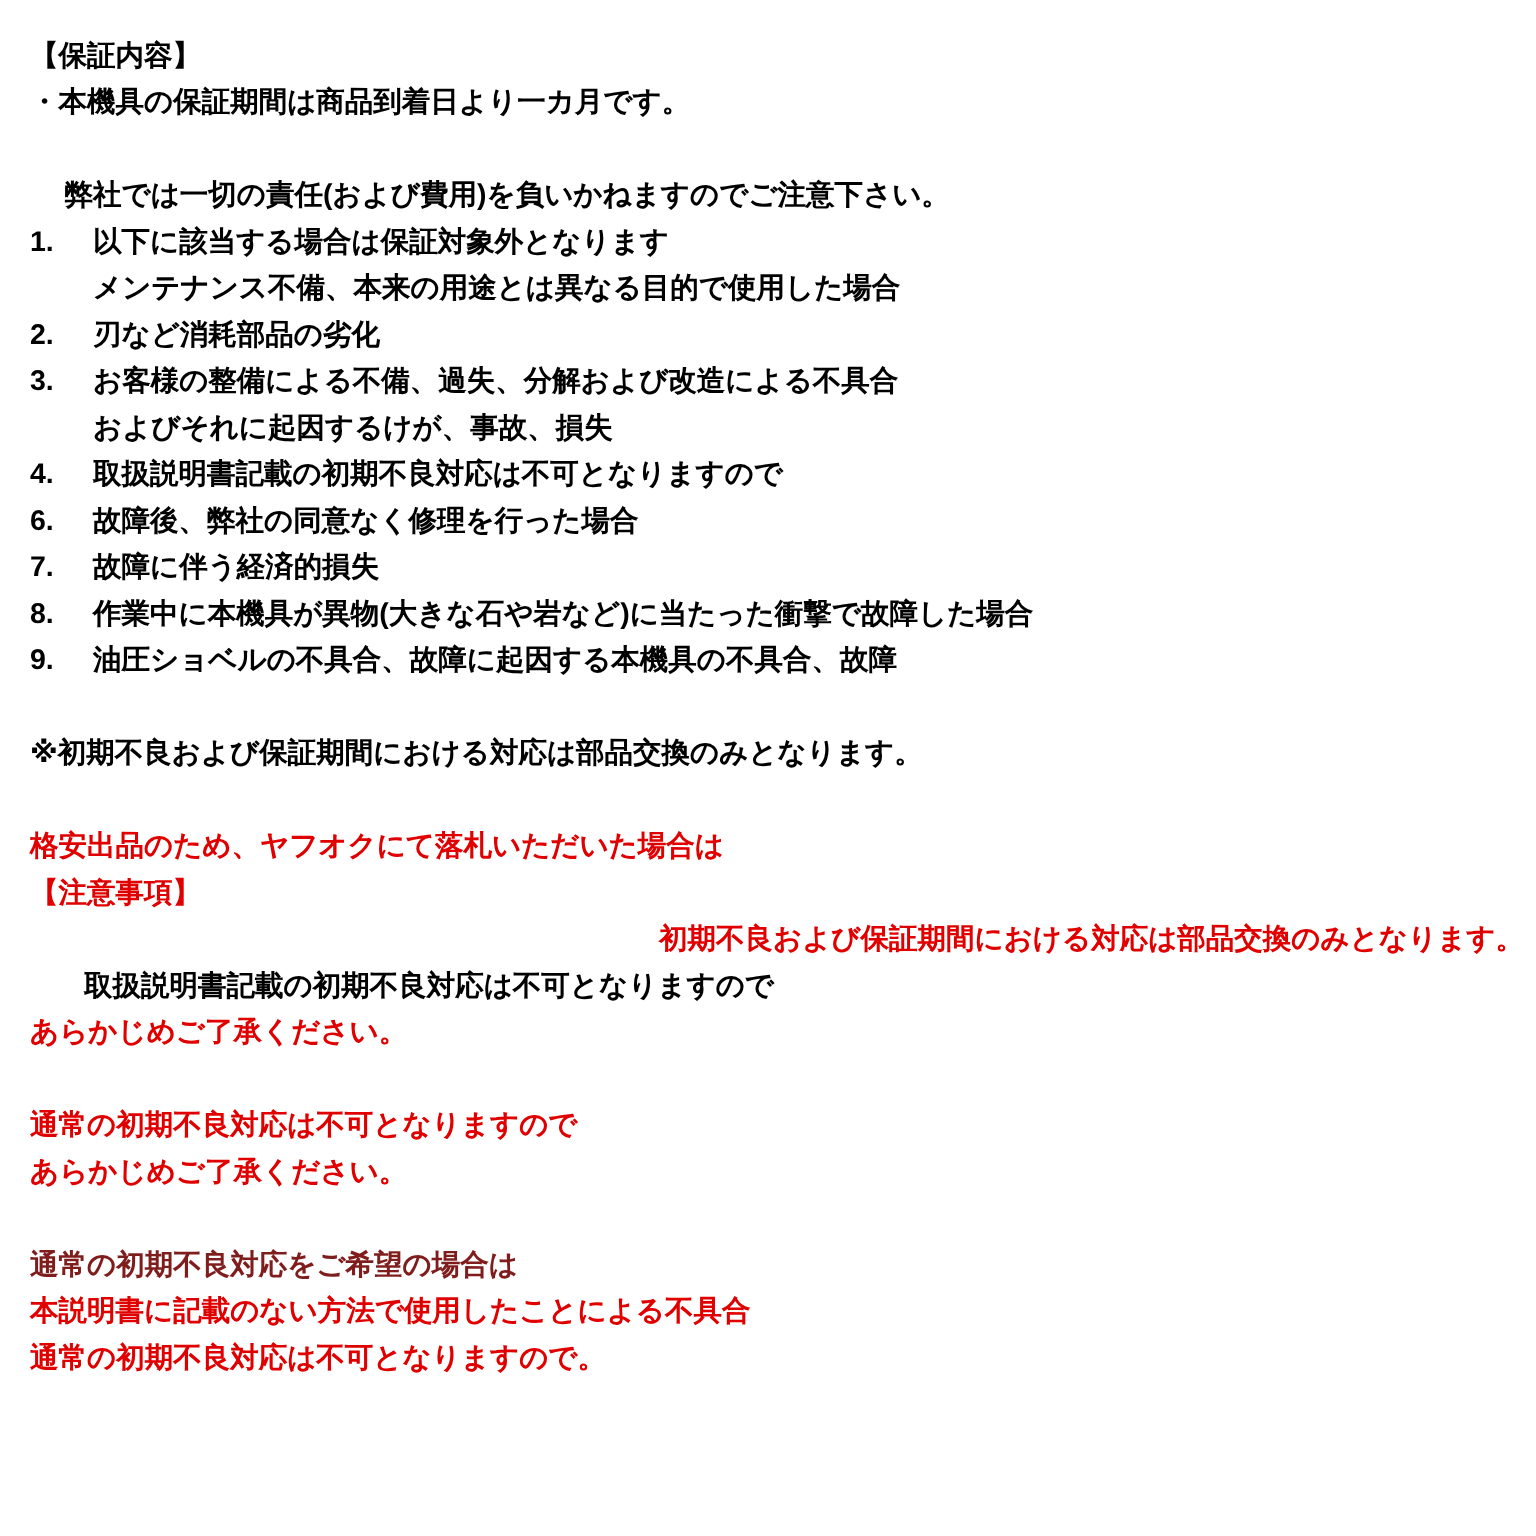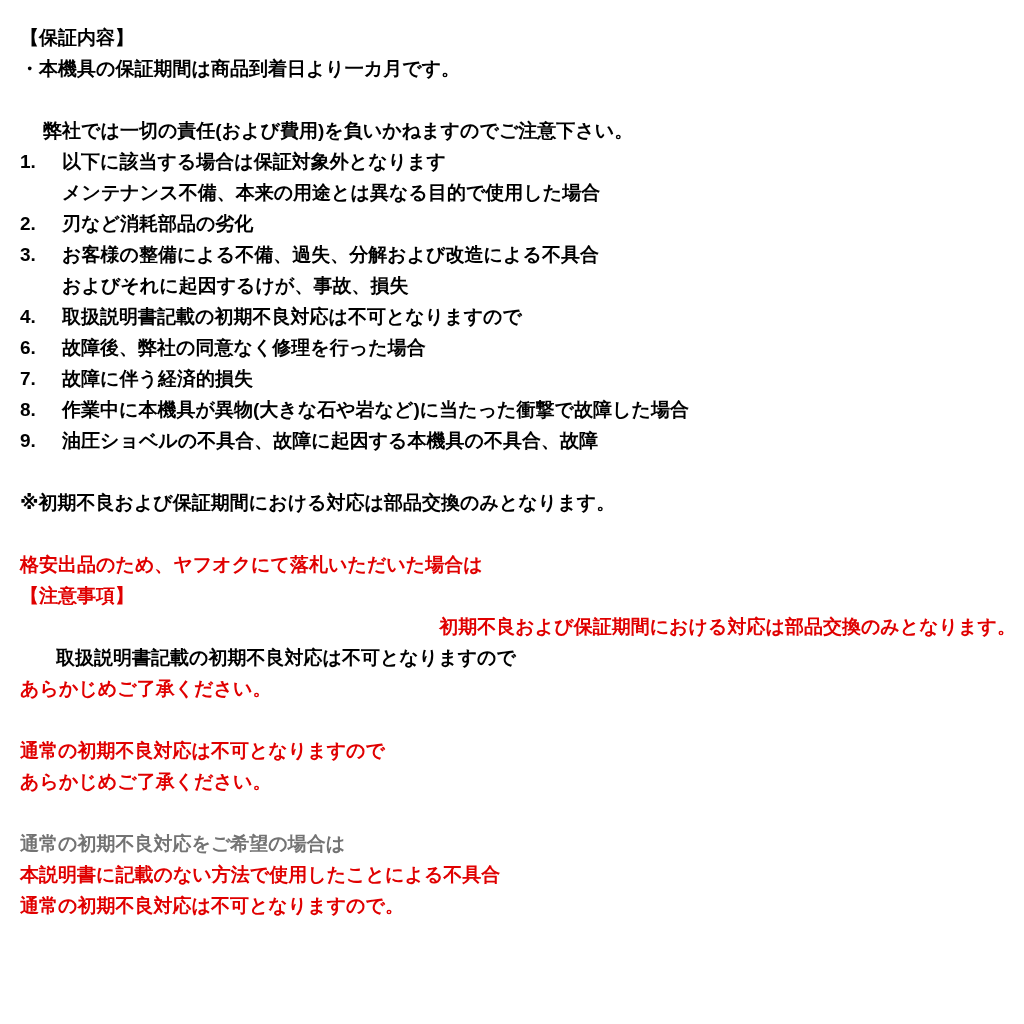--- a/index.html
+++ b/index.html
@@ -87,18 +87,18 @@
     <div class="line" style="color: #000000; margin-left: 36px;">取扱説明書記載の初期不良対応は不可となりますので</div>
     <div class="line" style="color: rgb(224, 0, 0);">あらかじめご了承ください。</div>
 
     <div class="gap"></div>
 
     <div class="line" style="color: rgb(224, 0, 0);">通常の初期不良対応は不可となりますので</div>
     <div class="line" style="color: rgb(224, 0, 0);">あらかじめご了承ください。</div>
 
     <div class="gap"></div>
 
-    <div class="line" style="color: #737373;">通常の初期不良対応をご希望の場合は</div>
+    <div class="line" style="color: #7f1d1d;">通常の初期不良対応をご希望の場合は</div>
     <div class="line" style="color: rgb(224, 0, 0);">本説明書に記載のない方法で使用したことによる不具合</div>
     <div class="line" style="color: rgb(224, 0, 0);">通常の初期不良対応は不可となりますので。</div>
   </div>
 
 </div>
 
 </body></html>

